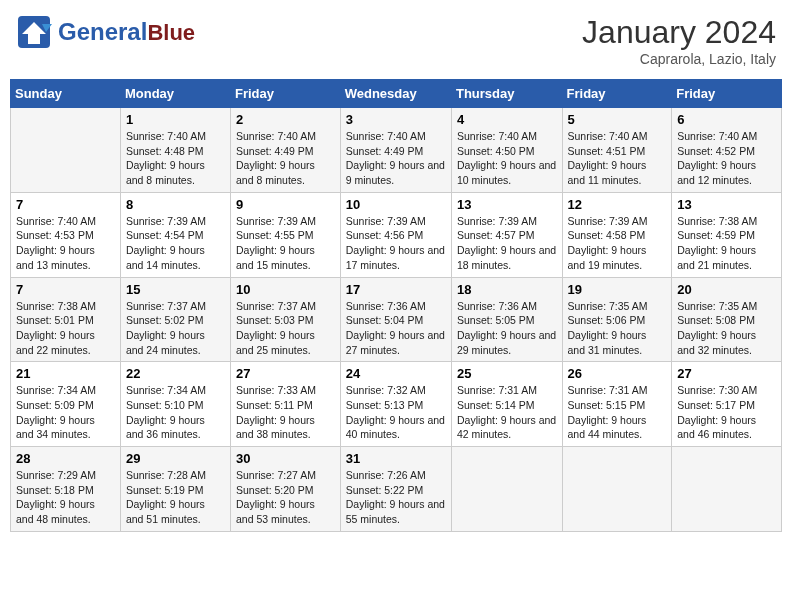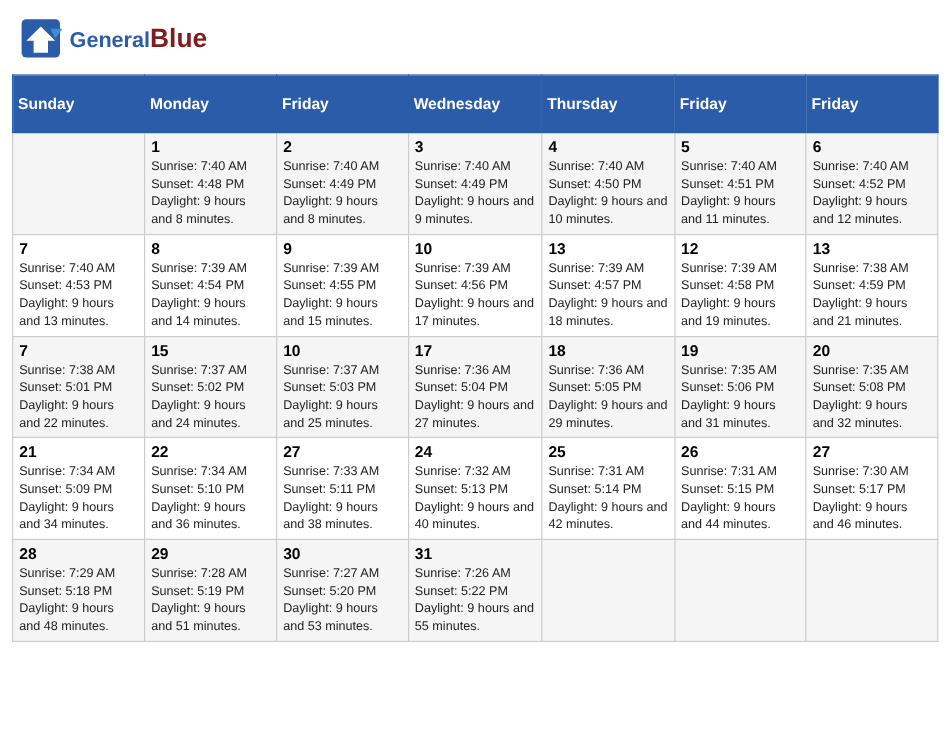--- a/index.html
+++ b/index.html
@@ -40,21 +40,21 @@
       color: #555;
     }
     table {
       width: 100%;
       border-collapse: collapse;
       font-size: 11px;
     }
     thead tr th {
       background-color: #2a5caa;
       color: white;
-      padding: 16px 4px;
+      padding: 6px 4px;
       text-align: left;
       font-size: 13px;
       font-weight: bold;
       border: 1px solid #2a5caa;
     }
     tbody tr td {
       border: 1px solid #ccc;
       vertical-align: top;
       padding: 4px 5px;
       min-height: 80px;
@@ -86,24 +86,28 @@
     <div class="logo-wrapper">
       <div style="display:flex; flex-direction:column; align-items:flex-end; margin-right:2px;">
         <svg width="36" height="36" viewBox="0 0 36 36">
           <rect x="2" y="2" width="32" height="32" rx="4" fill="#2a5caa"></rect>
           <polygon points="18,8 30,20 24,20 24,30 12,30 12,20 6,20" fill="white"></polygon>
           <polygon points="26,10 36,10 30,18" fill="#3a8fd4"></polygon>
         </svg>
       </div>
       <div>
         <div style="line-height:1">
-          <span style="font-size:18px;font-weight:bold;color:#2a5caa;">General</span><span style="font-size:22px;font-weight:bold;color:#7f1d1d;">Blue</span>
+          <span style="font-size:24px;font-weight:bold;color:#2a5caa;">General</span><span style="font-size:22px;font-weight:bold;color:#7f1d1d;">Blue</span>
         </div>
       </div>
     </div>
+  </div>
+  <div class="title-block">
+    <h1>January 2024</h1>
+    <p>Caprarola, Lazio, Italy</p>
   </div>
 </div>
 
 <table>
   <thead>
     <tr id="col-headers">
         <th>Sunday</th>
         <th>Monday</th>
         <th>Friday</th>
         <th>Wednesday</th>

